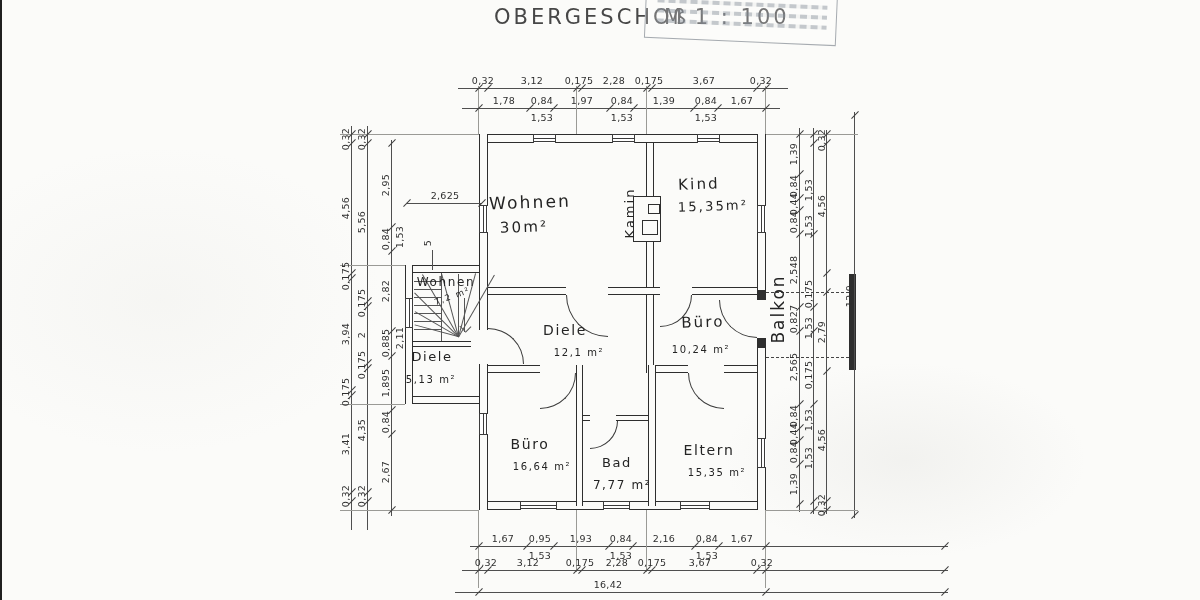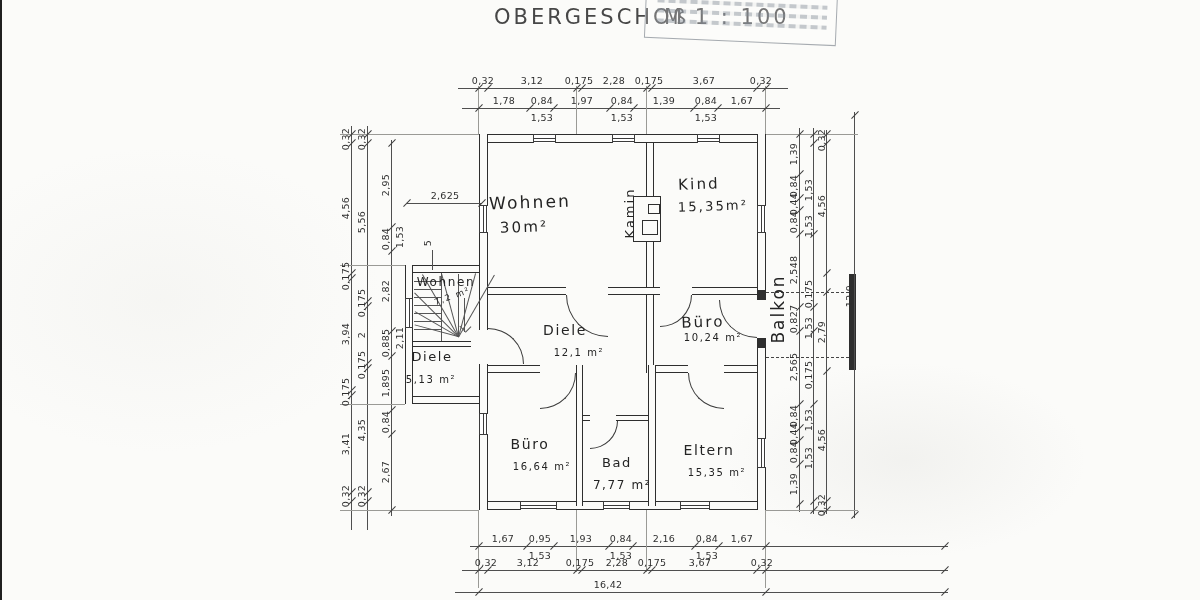--- a/index.html
+++ b/index.html
@@ -328,21 +328,21 @@
     <span class="lb dv" style="left: 821px; top: 440px;">4,56</span>
     <span class="lb dv" style="left: 821px; top: 505px;">0,32</span>
     <span class="lb dv" style="left: 849px; top: 296px;">12,9</span>
     <span class="rl hand" style="left: 530px; top: 202px; font-size: 17px;">Wohnen</span>
     <span class="rl hand" style="left: 524px; top: 227px; font-size: 15px;">30m²</span>
     <span class="rl hand" style="left: 699px; top: 184px; font-size: 15px;">Kind</span>
     <span class="rl hand" style="left: 713px; top: 206px; font-size: 13px;">15,35m²</span>
     <span class="rl hand-v" style="left: 629px; top: 213px; font-size: 13px;">Kamin</span>
     <span class="rl hand-v" style="left: 778px; top: 309px; font-size: 17px;">Balkon</span>
     <span class="rl hand" style="left: 703px; top: 322px; font-size: 15px;">Büro</span>
-    <span class="rl tech" style="left: 701px; top: 337px; font-size: 10px; margin-left: 12px;">10,24 m²</span>
+    <span class="rl tech" style="left: 701px; top: 349px; font-size: 10px;">10,24 m²</span>
     <span class="rl tech" style="left: 565px; top: 330px; font-size: 14px;">Diele</span>
     <span class="rl tech" style="left: 579px; top: 352px; font-size: 10px;">12,1 m²</span>
     <span class="rl tech" style="left: 432px; top: 356px; font-size: 13px;">Diele</span>
     <span class="rl tech" style="left: 431px; top: 379px; font-size: 10px;">5,13 m²</span>
     <span class="rl tech" style="left: 446px; top: 282px; font-size: 12px;">Wohnen</span>
     <span class="rl tech" style="left: 452px; top: 296px; font-size: 8.5px; transform: translate(-50%, -50%) rotate(-20deg);">7,2 m²</span>
     <span class="rl tech" style="left: 530px; top: 444px; font-size: 14px;">Büro</span>
     <span class="rl tech" style="left: 542px; top: 466px; font-size: 10px;">16,64 m²</span>
     <span class="rl tech" style="left: 617px; top: 462px; font-size: 13px;">Bad</span>
     <span class="rl tech" style="left: 622px; top: 485px; font-size: 12px;">7,77 m²</span>

